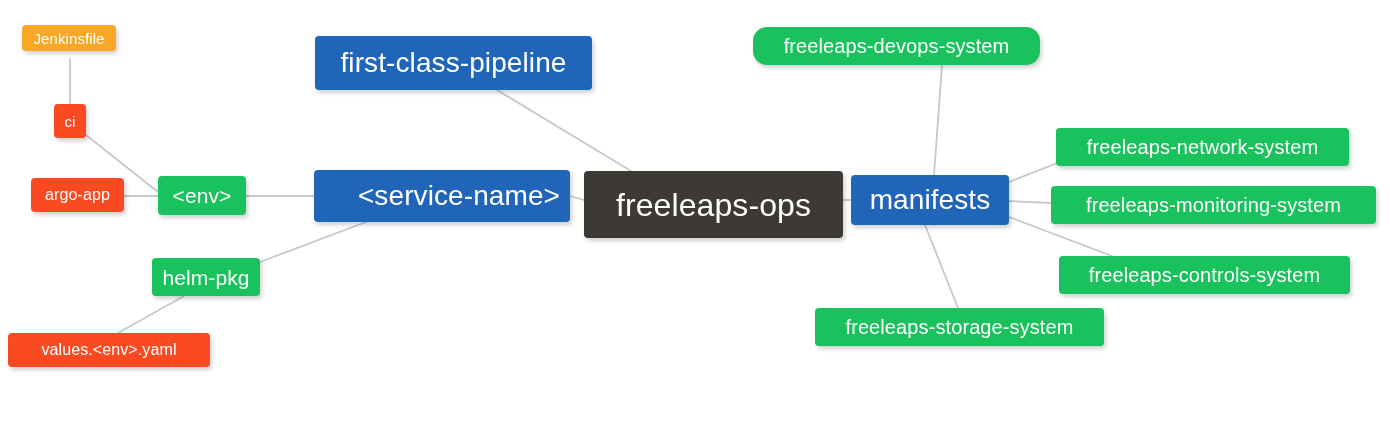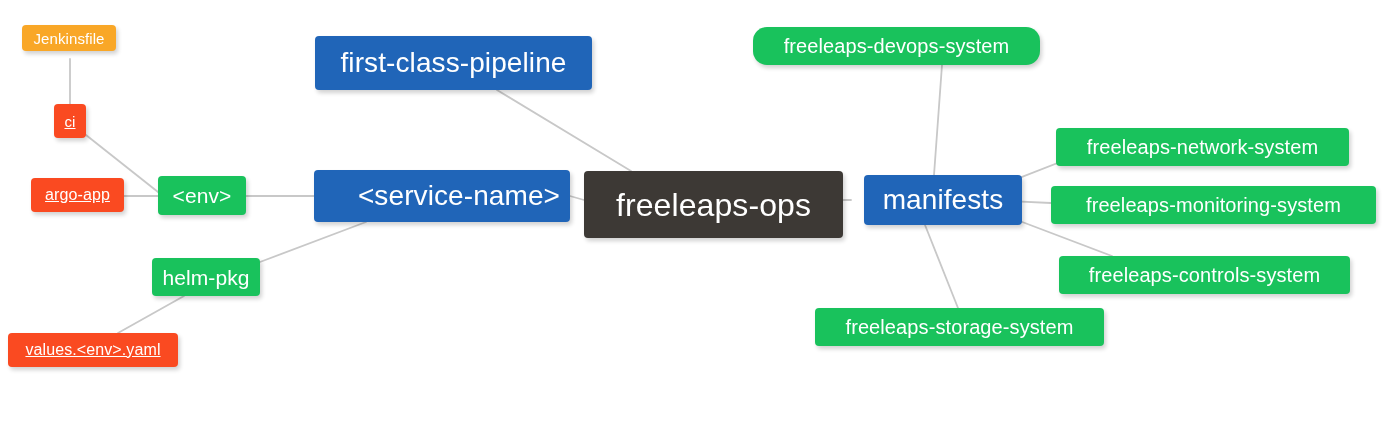--- a/index.html
+++ b/index.html
@@ -32,21 +32,21 @@
     color: #ffffff;
     border-radius: 4px;
     white-space: nowrap;
     box-shadow: 2px 3px 4px rgba(0,0,0,0.18);
     line-height: 1;
     letter-spacing: 0.1px;
   }
   .n-root   { background: #3d3935; }
   .n-blue   { background: #2065b8; }
   .n-green  { background: #19c25c; }
-  .n-red    { background: #fa4a21; text-decoration: underline; }
+  .n-red    { background: #fa4a21; }
   .n-orange { background: #f9a727; }
 </style>
 </head>
 <body>
 
 <div id="mindmap-canvas">
   <svg id="edge-layer" viewBox="0 0 1390 421">
       <line x1="70" y1="59" x2="70" y2="104" stroke="#c8c8c8" stroke-width="1.8" stroke-linecap="round"></line>
       <line x1="86" y1="135" x2="158" y2="192" stroke="#c8c8c8" stroke-width="1.8" stroke-linecap="round"></line>
       <line x1="124" y1="196" x2="158" y2="196" stroke="#c8c8c8" stroke-width="1.8" stroke-linecap="round"></line>
@@ -77,27 +77,27 @@
       </div>
       <div class="node n-blue" style="left: 314px; top: 170px; width: 256px; height: 52px; font-size: 28px; background: rgb(32, 101, 184); padding-left: 34px;">
         <span>&lt;service-name&gt;</span>
       </div>
       <div class="node n-blue" style="left: 315px; top: 36px; width: 277px; height: 54px; font-size: 28px; background: rgb(32, 101, 184);">
         <span>first-class-pipeline</span>
       </div>
       <div class="node n-green" style="left: 152px; top: 258px; width: 108px; height: 38px; font-size: 21px; background: rgb(25, 194, 92);">
         <span>helm-pkg</span>
       </div>
-      <div class="node n-red" style="left: 8px; top: 333px; width: 170px; height: 34px; font-size: 16px; background: rgb(250, 74, 33);">
+      <div class="node n-red" style="left: 8px; top: 333px; width: 202px; height: 34px; font-size: 16px; background: rgb(250, 74, 33);">
         <span>values.&lt;env&gt;.yaml</span>
       </div>
       <div class="node n-root" style="left: 584px; top: 171px; width: 259px; height: 67px; font-size: 32px; background: rgb(61, 57, 53);">
         <span>freeleaps-ops</span>
       </div>
-      <div class="node n-blue" style="left: 851px; top: 175px; width: 158px; height: 50px; font-size: 28px; background: rgb(32, 101, 184); margin-left: 13px;">
+      <div class="node n-blue" style="left: 851px; top: 175px; width: 158px; height: 50px; font-size: 28px; background: rgb(32, 101, 184);">
         <span>manifests</span>
       </div>
       <div class="node n-green" style="left: 753px; top: 27px; width: 287px; height: 38px; font-size: 20px; background: rgb(25, 194, 92); border-radius: 14px;">
         <span>freeleaps-devops-system</span>
       </div>
       <div class="node n-green" style="left: 1056px; top: 110px; width: 293px; height: 38px; font-size: 20px; background: rgb(25, 194, 92); margin-top: 18px;">
         <span>freeleaps-network-system</span>
       </div>
       <div class="node n-green" style="left: 1051px; top: 186px; width: 325px; height: 38px; font-size: 20px; background: rgb(25, 194, 92); justify-content: center;">
         <span>freeleaps-monitoring-system</span>

